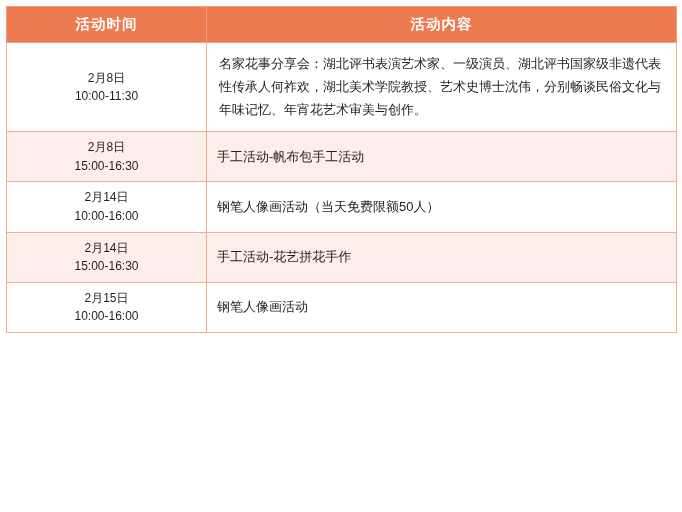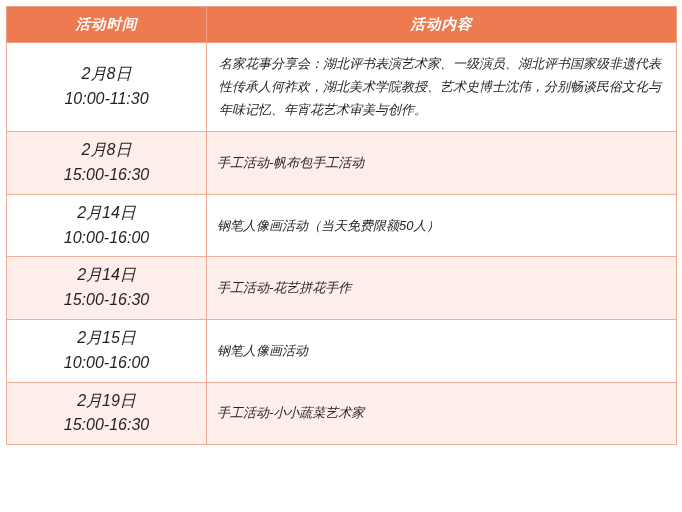--- a/index.html
+++ b/index.html
@@ -19,21 +19,20 @@
     position: relative;
     background: #ffffff;
     box-sizing: border-box;
     padding: 6px 6px 6px 6px;
   }
   table.schedule {
     border-collapse: collapse;
     width: 670px;
     table-layout: fixed;
     border: 1px solid #f0a089;
-    font-style: italic;
   }
   table.schedule col.c1 { width: 200px; }
   table.schedule col.c2 { width: 470px; }
 
   thead th {
     background: #ee7a4f;
     color: #ffffff;
     font-size: 14.5px;
     font-weight: bold;
     letter-spacing: 1px;
@@ -53,21 +52,21 @@
   tbody tr.odd td {
     background: #ffffff;
     margin-left: 20px;
   }
   tbody tr.even td {
     background: #fdeeea;
   }
   td.time {
     text-align: center;
     white-space: nowrap;
-    font-size: 16px;
+    font-size: 12px;
   }
   td.time .d1 { display: block; }
   td.time .d2 { display: block; }
   td.content {
     text-align: left;
   }
   td.content.para {
     text-align: left;
     text-indent: 0;
     line-height: 1.75;
@@ -118,22 +117,15 @@
         </td>
         <td class="content">手工活动-花艺拼花手作</td>
       </tr>
       <tr class="odd">
         <td class="time">
           <span class="d1">2月15日</span>
           <span class="d2">10:00-16:00</span>
         </td>
         <td class="content">钢笔人像画活动</td>
       </tr>
-      <tr class="even">
-        <td class="time">
-          <span class="d1">2月19日</span>
-          <span class="d2">15:00-16:30</span>
-        </td>
-        <td class="content">手工活动-小小蔬菜艺术家</td>
-      </tr>
     </tbody>
   </table>
 </div>
 
 </body></html>

